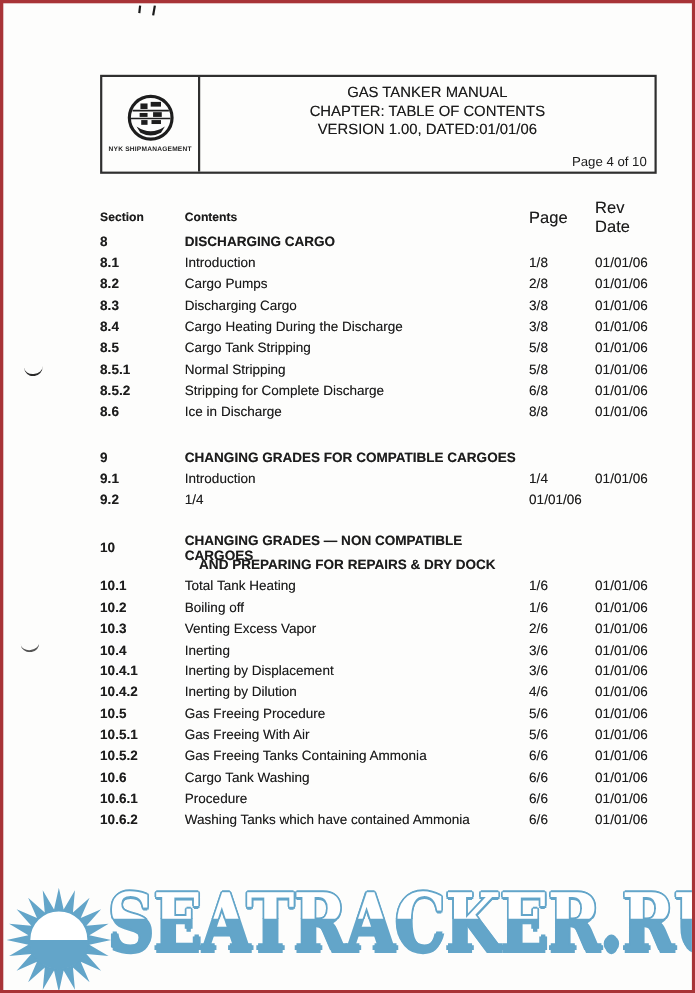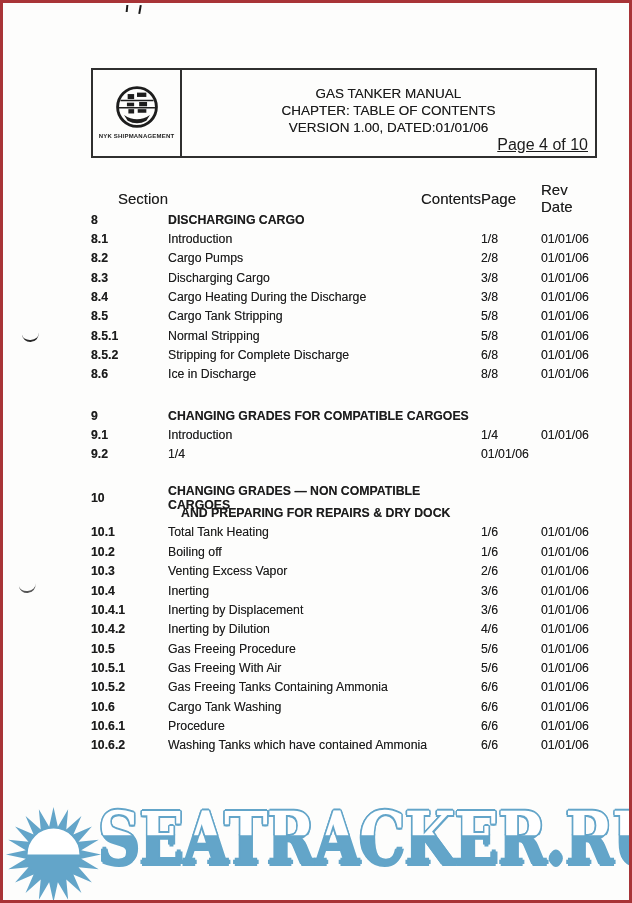--- a/index.html
+++ b/index.html
@@ -25,34 +25,34 @@
     position:absolute;left:88px;top:65px;width:506px;height:90px;
     box-sizing:border-box;border:2px solid #2f2f2f;
     display:flex;
   }
   .logo-cell{
     width:89px;box-sizing:border-box;border-right:2px solid #2f2f2f;
     display:flex;flex-direction:column;align-items:center;justify-content:flex-start;
     padding-top:14px;
   }
   .org-name{font-size:6px;font-weight:700;letter-spacing:.2px;margin-top:3px;white-space:nowrap;}
-  .title-cell{flex:1;position:relative;text-align:center;padding-top:15px;}
+  .title-cell{flex:1;position:relative;text-align:center;padding-top:5px;}
   .title-line{font-size:13.5px;line-height:17px;text-shadow:0 0 .4px rgba(0,0,0,.5);}
-  .page-indicator{position:absolute;right:7px;bottom:2px;font-size:16px;text-decoration:underline;}
+  .page-indicator{position:absolute;right:7px;bottom:2px;font-size:12px;}
   
   .toc{position:absolute;left:88px;top:178px;width:505px;font-size:12.3px;}
   .trow{
     display:grid;
     grid-template-columns:77px 313px 60px 55px;
     height:19.35px;align-items:center;
     text-shadow:0 0 .4px rgba(0,0,0,.45);
   }
   .trow.colhead{height:20px;}
   .cell-num{font-weight:700;}
-  .colhead .cell-num,.colhead .cell-title{font-weight:400;font-size:15px;text-align:right;}
+  .colhead .cell-num,.colhead .cell-title{font-weight:700;font-size:11px;}
   .colhead .cell-page,.colhead .cell-rev{font-size:15px;}
   .heading .cell-title{font-weight:700;}
   .cell-title.indent2{padding-left:13px;}
   .spacer{width:100%;}
   
   .watermark{position:absolute;left:0;top:800px;width:632px;height:100px;}
   .sun{position:absolute;left:2px;top:3px;}
   .wm-text{
     position:absolute;left:95px;top:-2px;height:76px;width:660px;
     font-family:"DejaVu Serif", serif;font-weight:700;

